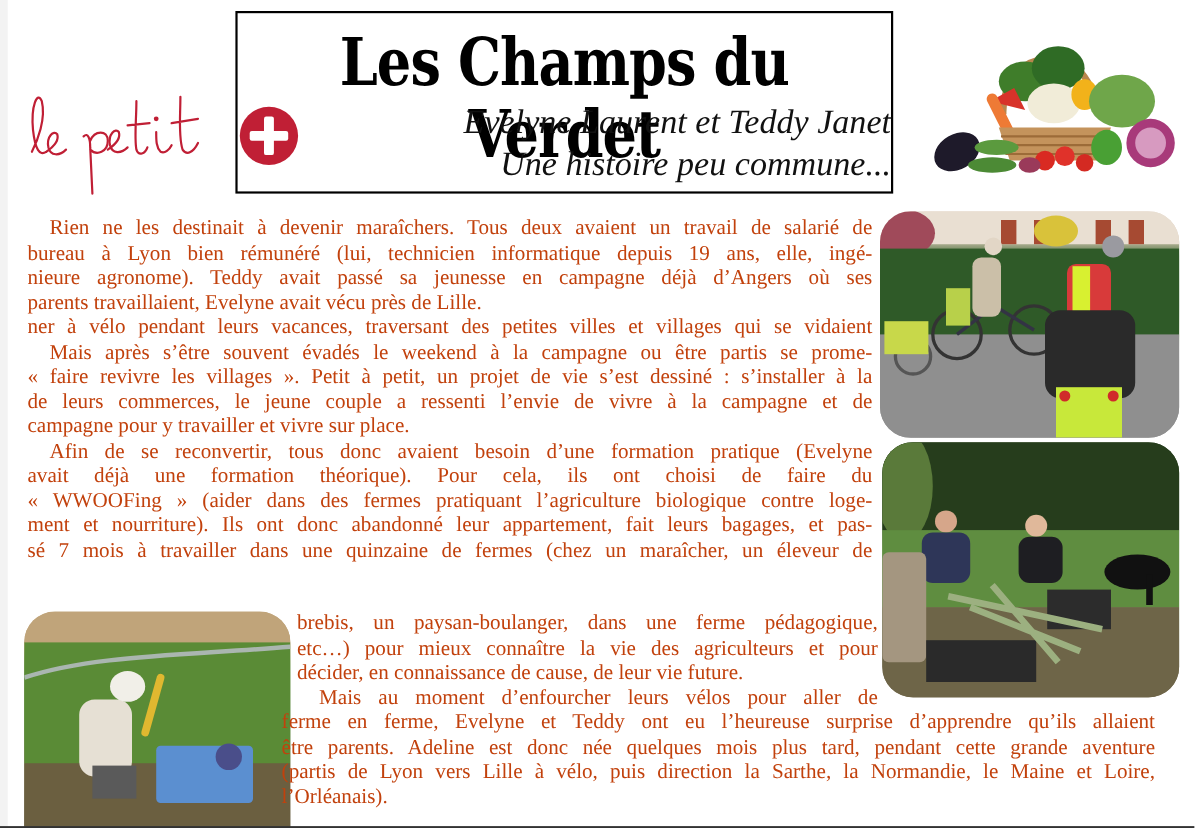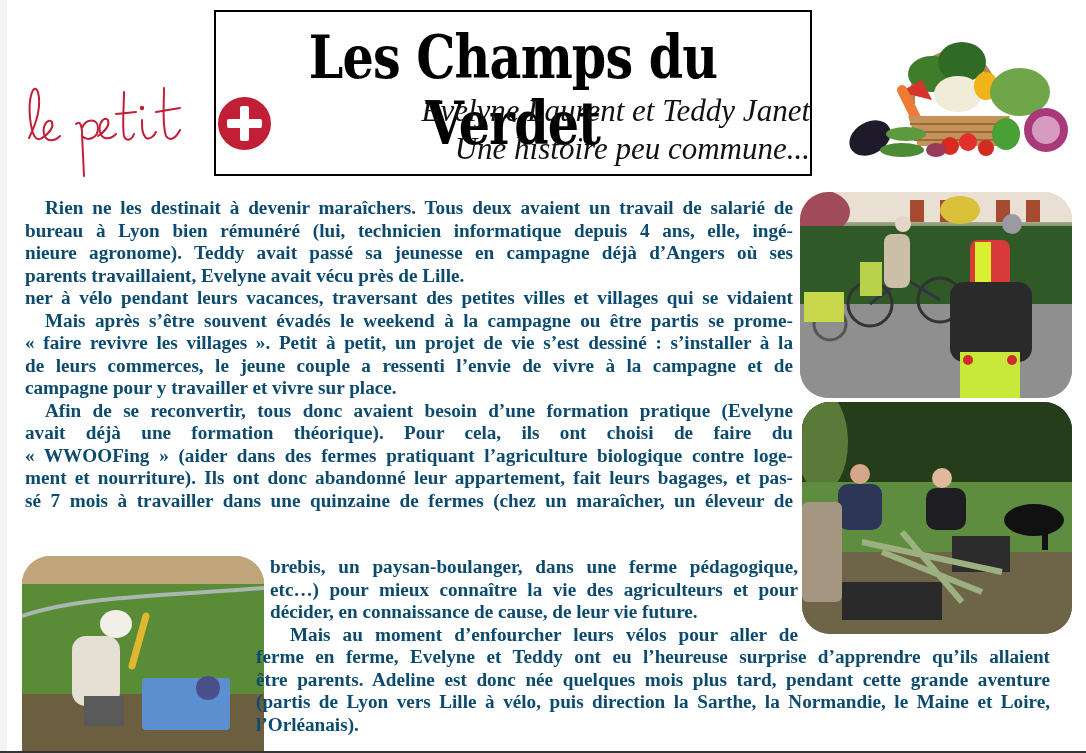--- a/index.html
+++ b/index.html
@@ -55,22 +55,21 @@
   .photo-cyclists { left:800px; top:192px; width:272px; height:206px;
     background:linear-gradient(180deg,#e8ddd2 0%,#d9c9b8 12%,#3f6b33 20%,#2f5a2a 42%,#6a8a4a 52%,#9a9a9a 60%,#8c8c8c 100%); }
   .photo-farm { left:802px; top:402px; width:270px; height:232px;
     background:linear-gradient(180deg,#2c4420 0%,#35552a 28%,#5e8a3f 42%,#7a9a5a 60%,#6d6a4e 80%,#7a6f55 100%); }
   .photo-mother { left:22px; top:556px; width:242px; height:197px; border-radius:28px 28px 0 0;
     background:linear-gradient(180deg,#c9b48f 0%,#b59a70 12%,#5f8a3a 25%,#4f7d30 55%,#6f6a45 75%,#5a5135 100%); }
 
   
   .text {
     position:absolute; font-size:19.2px; line-height:22.5px; text-align:justify;
-    color:#0c4a6e;
-    font-weight:bold;
+    color:#c2410c;
   }
   .col-top { left:25px; top:197px; width:768px; }
   .col-bottom { left:270px; top:556px; width:528px; }
   .col-last { left:256px; top:646px; width:794px; }
   .line { display:block; text-align:justify; text-align-last:justify; white-space:nowrap; }
   .line.last { text-align-last:left; }
 </style>
 </head>
 <body>
 
@@ -190,21 +189,21 @@
     <ellipse cx="94" cy="68" rx="16" ry="14" fill="#f1efe8"></ellipse>
     <rect x="62" y="140" width="40" height="30" fill="#5a5a5a"></rect>
     <path d="M124 60 L110 110" stroke="#e0b830" stroke-width="7" stroke-linecap="round"></path>
     <rect x="120" y="122" width="88" height="52" rx="4" fill="#5b8fd0"></rect>
     <circle cx="186" cy="132" r="12" fill="#4a4e8a"></circle>
   </svg>
 </div>
 
 <div class="text col-top">
   <span class="line" style="text-indent:20px">Rien ne les destinait à devenir maraîchers. Tous deux avaient un travail de salarié de</span>
-  <span class="line">bureau à Lyon bien rémunéré (lui, technicien informatique depuis 4 ans, elle, ingé-</span>
+  <span class="line">bureau à Lyon bien rémunéré (lui, technicien informatique depuis 19 ans, elle, ingé-</span>
   <span class="line">nieure agronome). Teddy avait passé sa jeunesse en campagne déjà d’Angers où ses</span>
   <span class="line last">parents travaillaient, Evelyne avait vécu près de Lille.</span>
   <span class="line">ner à vélo pendant leurs vacances, traversant des petites villes et villages qui se vidaient</span>
   <span class="line" style="text-indent:20px">Mais après s’être souvent évadés le weekend à la campagne ou être partis se prome-</span>
   <span class="line">« faire revivre les villages ». Petit à petit, un projet de vie s’est dessiné : s’installer à la</span>
   <span class="line">de leurs commerces, le jeune couple a ressenti l’envie de vivre à la campagne et de</span>
   <span class="line last">campagne pour y travailler et vivre sur place.</span>
   <span class="line" style="text-indent:20px">Afin de se reconvertir, tous donc avaient besoin d’une formation pratique (Evelyne</span>
   <span class="line">avait déjà une formation théorique). Pour cela, ils ont choisi de faire du</span>
   <span class="line">« WWOOFing » (aider dans des fermes pratiquant l’agriculture biologique contre loge-</span>

